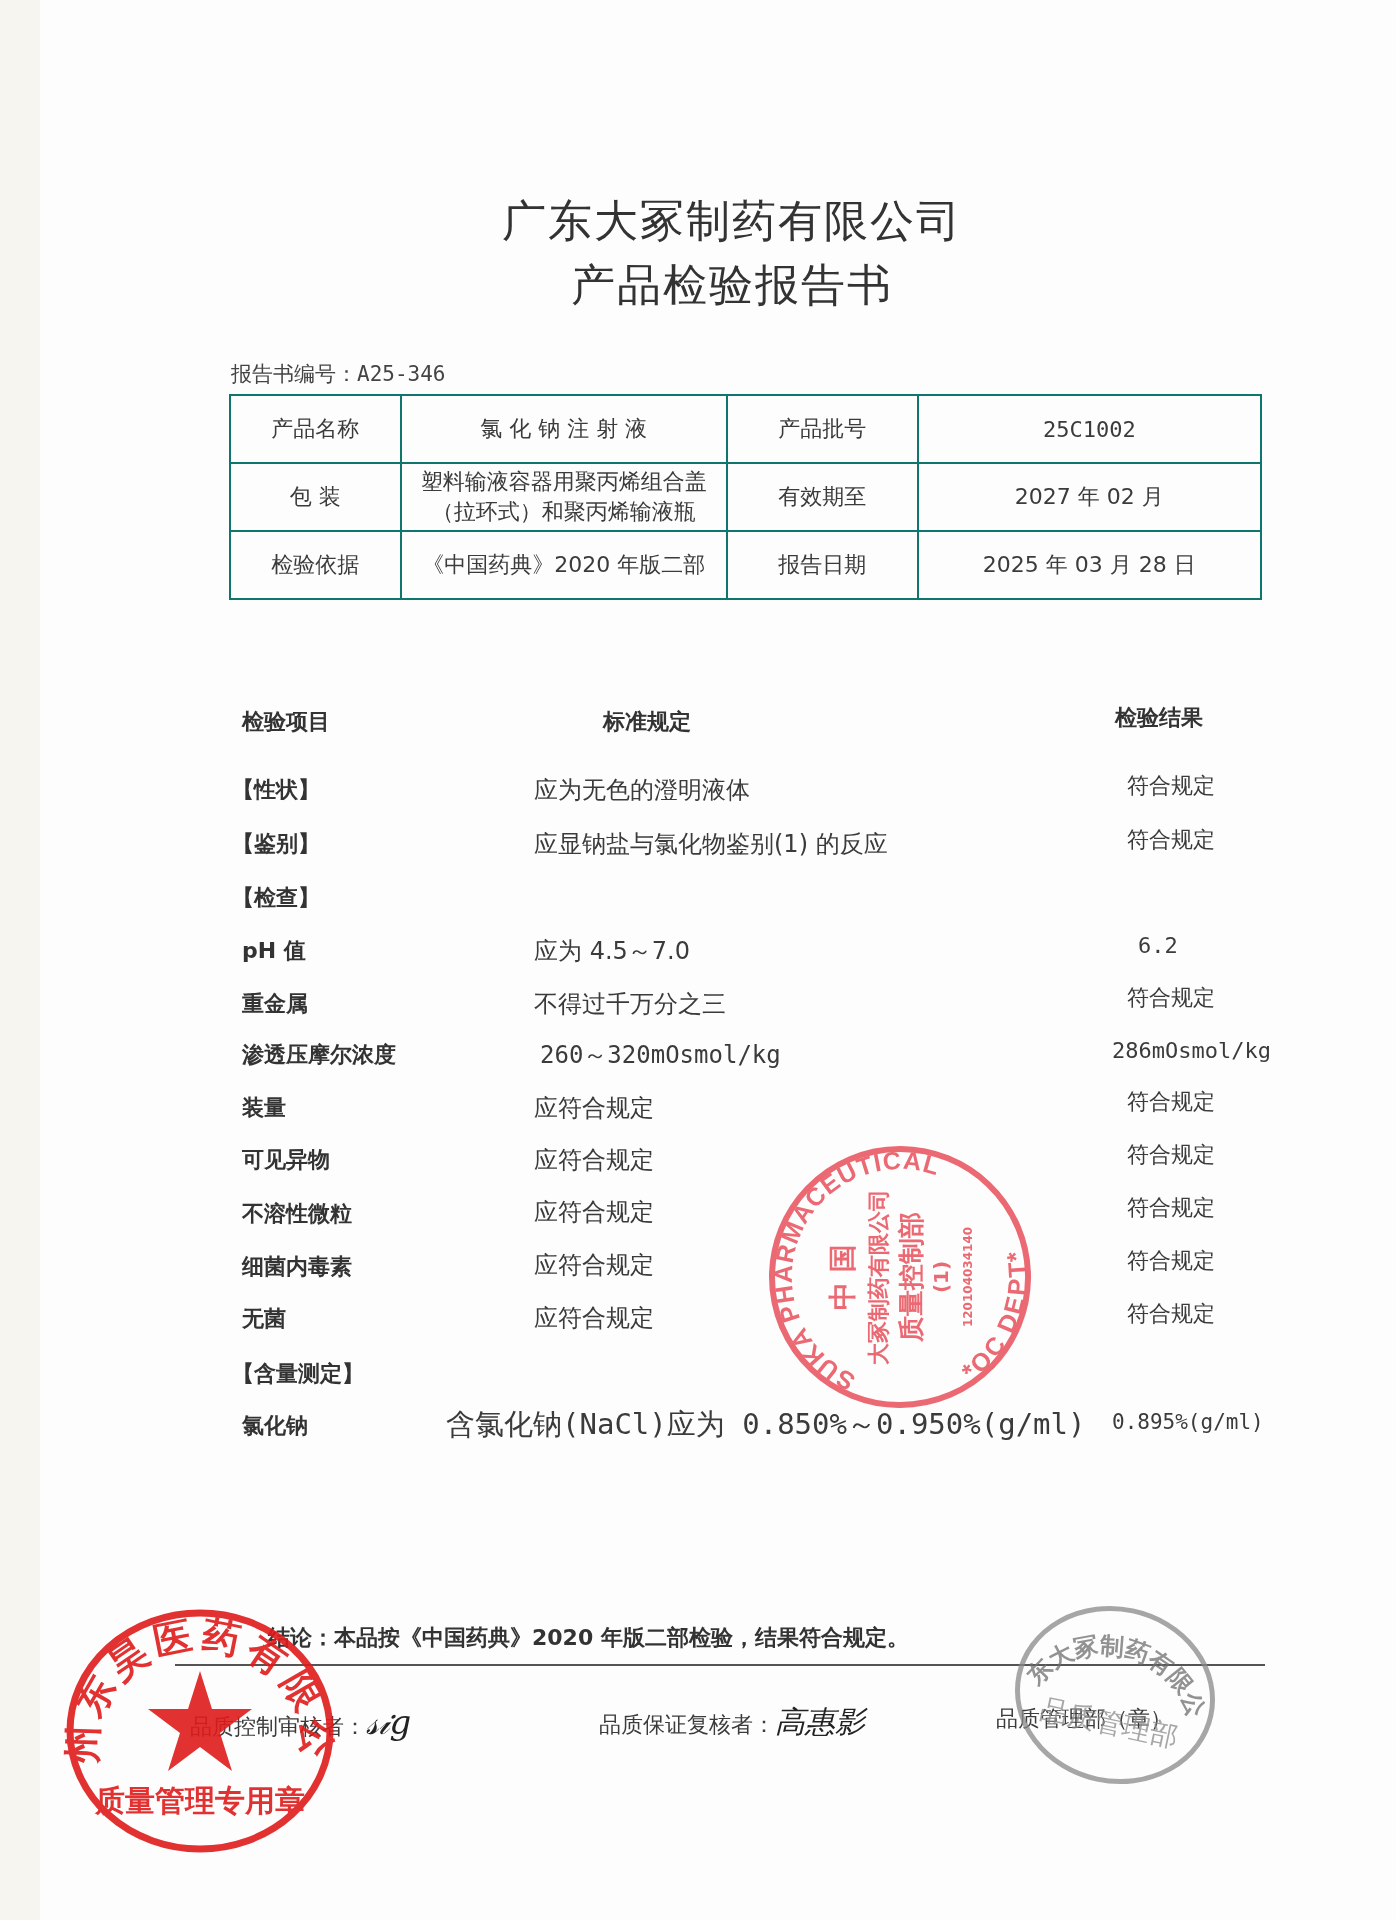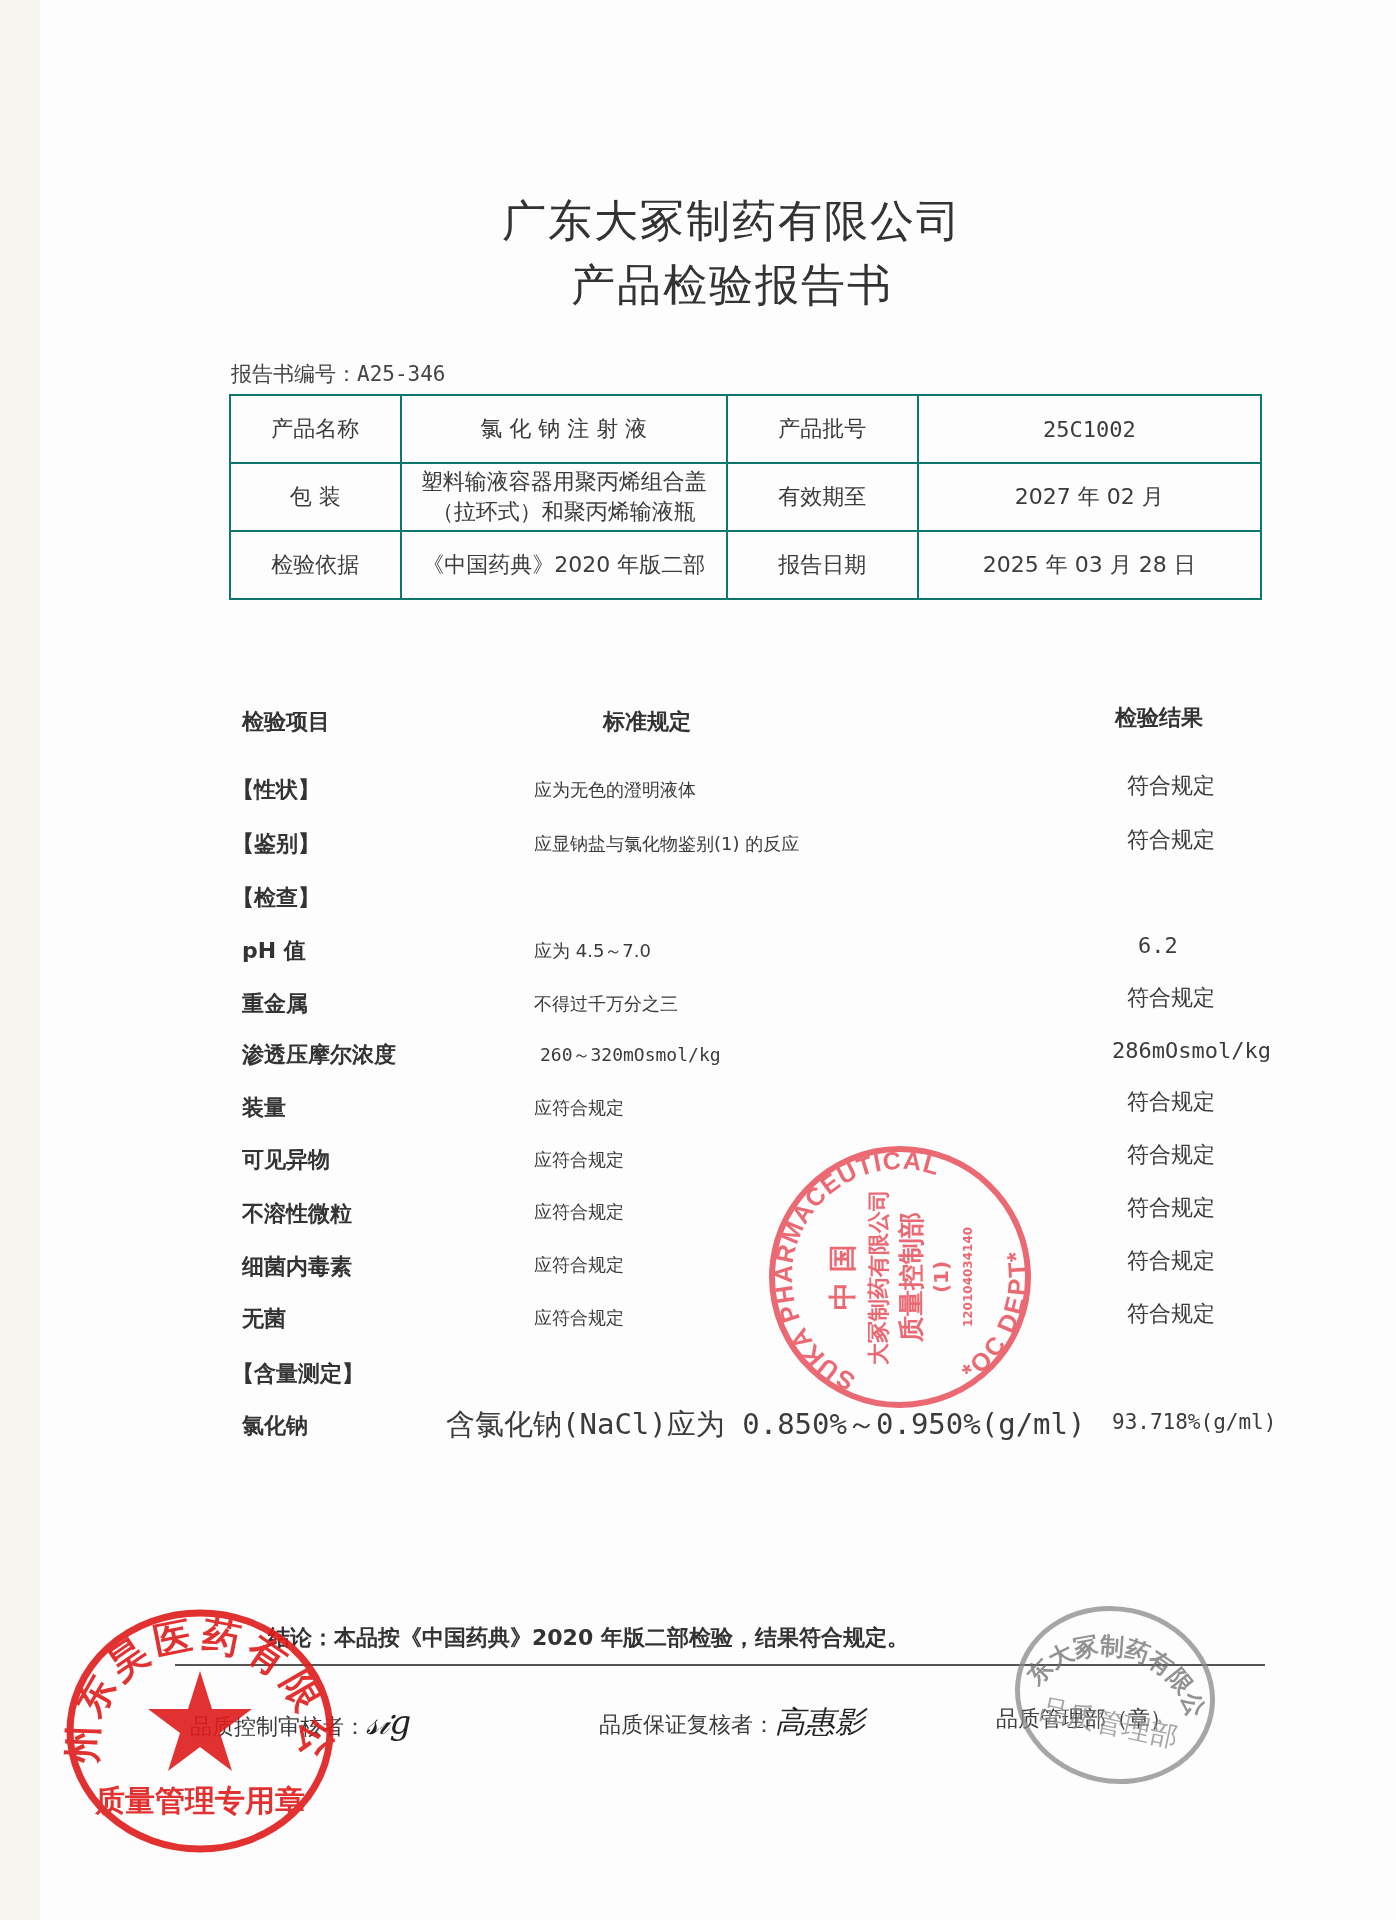--- a/index.html
+++ b/index.html
@@ -10,21 +10,21 @@
   .title{font-family:"DejaVu Serif","Liberation Serif",serif;font-size:44px;color:#333;letter-spacing:2px;left:0;width:1464px;text-align:center;}
   .reportno{font-size:21px;color:#444;}
   .reportno .mono{font-family:"DejaVu Sans Mono","Liberation Mono",monospace;}
   table.info{position:absolute;left:229px;top:394px;border-collapse:collapse;width:1033px;}
   table.info td{border:2px solid #0f766e;text-align:center;font-size:22px;color:#3b3b3b;padding:0;}
   table.info tr{height:68px;}
   .c1{width:157px;} .c2{width:302px;} .c3{width:176px;} .c4{width:318px;}
   .pack{font-size:21px;line-height:30px;}
   .hdr{font-size:22px;font-weight:bold;color:#333;}
   .item{font-size:22px;font-weight:bold;color:#333;}
-  .spec{font-size:18px;color:#3b3b3b;}
+  .spec{font-size:24px;color:#3b3b3b;}
   .res{font-size:22px;color:#3b3b3b;}
   .mono{font-family:"DejaVu Sans Mono","Liberation Mono",monospace;}
   .row{position:absolute;height:36px;line-height:36px;}
   .concl{font-size:22px;font-weight:bold;color:#333;margin-top:17px;}
   .rule{position:absolute;left:175px;top:1664px;width:1090px;height:2px;background:#555;}
   .sig{font-size:22px;color:#3b3b3b;}
   .scribble{font-family:"DejaVu Serif","Liberation Serif",serif;font-style:italic;font-size:34px;color:#222;}
   svg.stamp{position:absolute;overflow:visible;}
 </style>
 </head>
@@ -109,21 +109,21 @@
   <div class="abs res row" style="left:1127px;top:1243px;">符合规定</div>
 
   <div class="abs item row" style="left:242px;top:1301px;">无菌</div>
   <div class="abs spec row" style="left:534px;top:1300px;">应符合规定</div>
   <div class="abs res row" style="left:1127px;top:1296px;">符合规定</div>
 
   <div class="abs item row" style="left:232px;top:1356px;">【含量测定】</div>
 
   <div class="abs item row" style="left:242px;top:1408px;">氯化钠</div>
   <div class="abs spec row mono" style="left:446px;top:1406px;font-size:29px;">含氯化钠(NaCl)应为 0.850%～0.950%(g/ml)</div>
-  <div class="abs res row mono" style="left:1112px;top:1404px;font-size:21px;">93.718%(g/ml)</div>
+  <div class="abs res row mono" style="left:1112px;top:1404px;font-size:21px;">0.895%(g/ml)</div>
 </div>
 
 <svg class="stamp" style="left:767px;top:1144px;" width="266" height="266" viewBox="-133 -133 266 266">
   <defs>
     <path id="arcTop" d="M -108 0 A 108 108 0 1 1 108 0"></path>
     <path id="arcBot" d="M -108 0 A 108 108 0 0 0 108 0"></path>
   </defs>
   <g transform="rotate(-68)" fill="#e8505b" stroke="none" opacity="0.85">
     <circle r="128" fill="none" stroke="#e8505b" stroke-width="6"></circle>
     <text font-family="Liberation Sans, sans-serif" font-size="25" font-weight="bold" letter-spacing="1">

